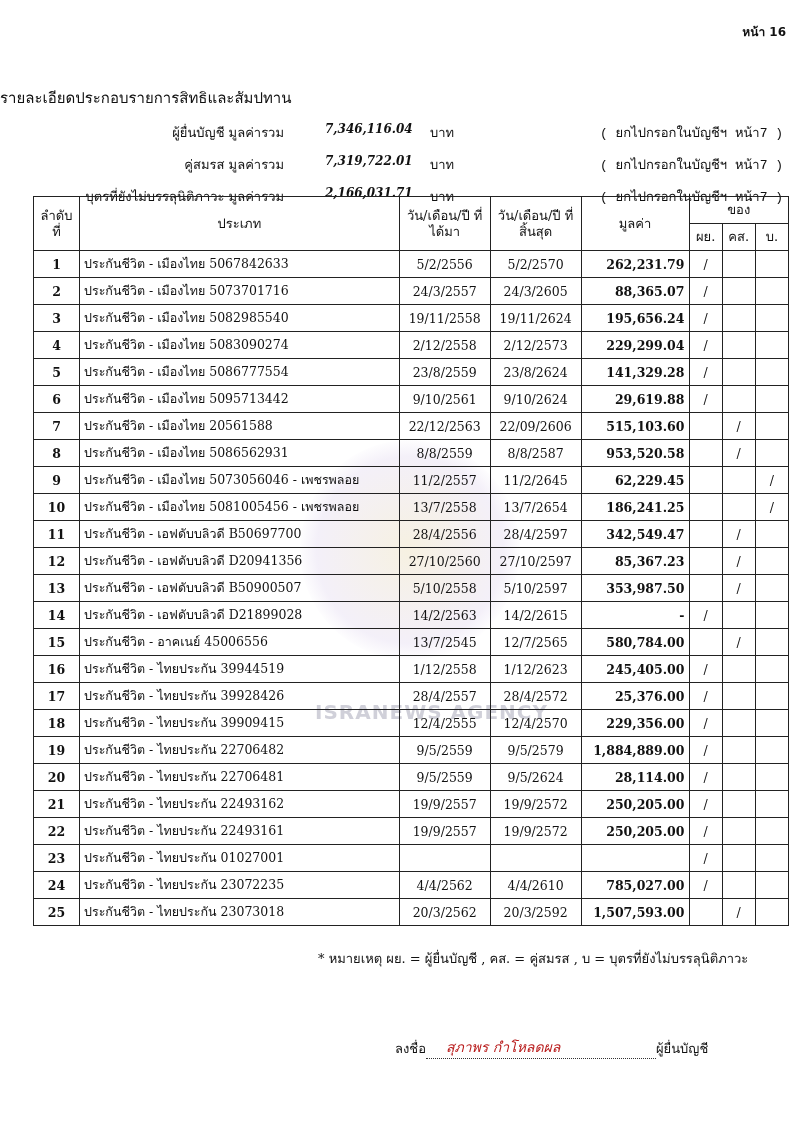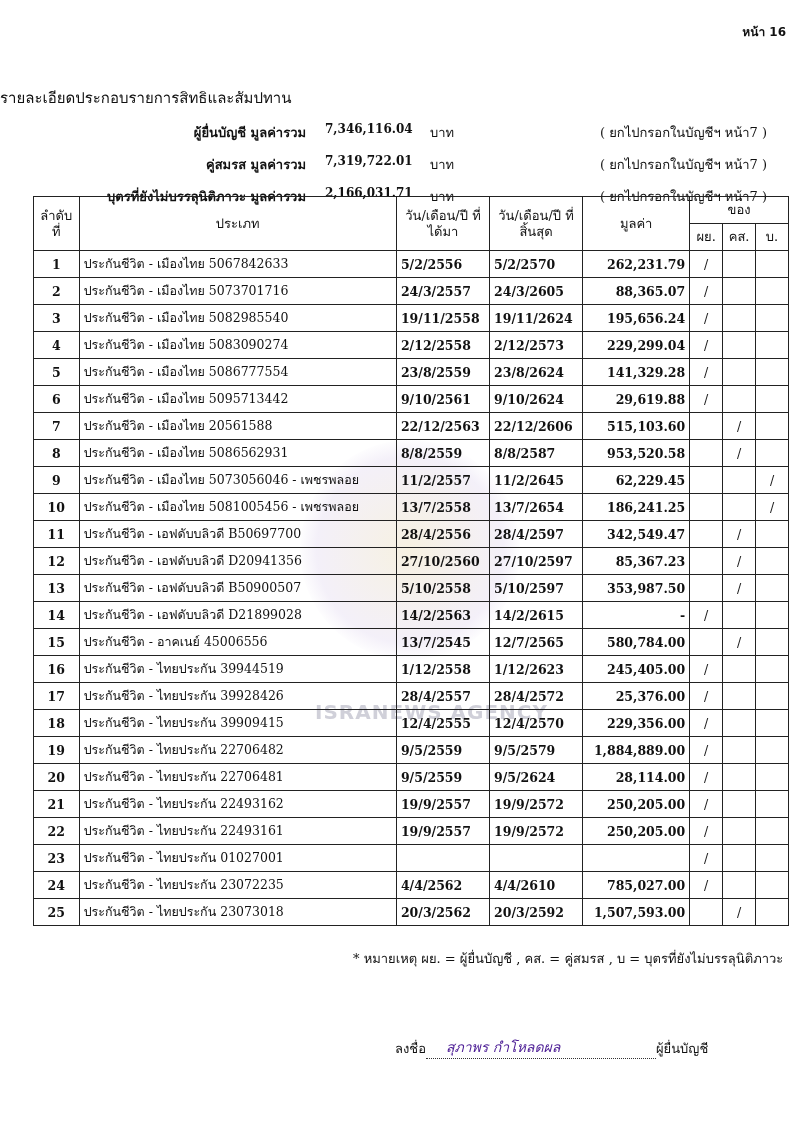--- a/index.html
+++ b/index.html
@@ -1,36 +1,36 @@
 <!DOCTYPE html>
 <html><head>
 <meta charset="utf-8">
 <style>
   html, body { margin: 0; padding: 0; background: #ffffff; }
   body { width: 800px; height: 1132px; position: relative; overflow: hidden;
          font-family: "DejaVu Serif", "Liberation Serif", serif; color: #111; }
   .page-no { position: absolute; top: 22px; right: 14px; font-family: "DejaVu Sans", sans-serif; font-weight: bold; font-size: 12px; }
   .title { position: absolute; top: 86px; left: 0; width: 700px; font-size: 15px; }
   .sum-row { position: absolute; left: 0; width: 790px; font-size: 13px; }
-  .sum-row .lbl { position: absolute; right: 484px; text-align: left; white-space: nowrap; font-weight: bold; }
-  .sum-row .amt { position: absolute; left: 325px; font-weight: bold; font-size: 12px; }
+  .sum-row .lbl { position: absolute; right: 506px; text-align: left; white-space: nowrap; }
+  .sum-row .amt { position: absolute; left: 325px; font-weight: bold; font-size: 12px; font-style: italic; }
   .sum-row .unit { position: absolute; left: 430px; }
-  .sum-row .note { position: absolute; left: 600px; white-space: nowrap; }
+  .sum-row .note { position: absolute; left: 600px; white-space: nowrap; font-family: Liberation Mono, monospace; }
   table.assets { position: absolute; top: 196px; left: 33px; width: 756px; border-collapse: collapse; font-size: 12.5px; }
   table.assets th, table.assets td { border: 1.2px solid #222; padding: 0 4px; height: 26px; }
   table.assets th { font-weight: normal; font-size: 13px; line-height: 16px; }
   table.assets td.no { text-align: center; font-weight: bold; width: 34px; }
   table.assets td.type { text-align: left; width: 290px; white-space: nowrap; }
-  table.assets td.date { text-align: left; font-weight: bold; width: 76px; }
+  table.assets td.date { text-align: center; font-weight: normal; width: 76px; }
   table.assets td.val { text-align: right; font-weight: bold; width: 92px; margin-left: 32px; }
   table.assets td.own { text-align: center; width: 22px; }
-  .footnote { position: absolute; top: 948px; left: 318px; font-size: 13px; white-space: nowrap; margin-left: 35px; }
+  .footnote { position: absolute; top: 948px; left: 318px; font-size: 13px; white-space: nowrap; }
   .sign { position: absolute; top: 1038px; left: 395px; font-size: 13px; white-space: nowrap; }
   .sign .line { display: inline-block; width: 230px; border-bottom: 1px dotted #333; position: relative; height: 14px; vertical-align: bottom; }
-  .sign .sig { position: absolute; left: 20px; top: -8px; font-family: "DejaVu Serif", serif; font-style: italic; font-size: 14px; color: #4c1d95; }
+  .sign .sig { position: absolute; left: 20px; top: -8px; font-family: "DejaVu Serif", serif; font-style: italic; font-size: 14px; color: #b91c1c; }
   .watermark { position: absolute; top: 440px; left: 300px; width: 220px; height: 220px; border-radius: 50%;
                background: radial-gradient(circle, rgba(230,215,170,0.35) 0%, rgba(210,195,230,0.25) 60%, rgba(255,255,255,0) 72%); pointer-events: none; }
   .wm-text { position: absolute; top: 700px; left: 315px; font-family: "DejaVu Sans", sans-serif; font-weight: bold; font-size: 20px; color: rgba(150,150,170,0.45); letter-spacing: 1px; }
 </style>
 </head>
 <body>
 
 <div class="watermark"></div>
 <div class="wm-text">ISRANEWS AGENCY</div>
 
@@ -130,21 +130,21 @@
         <td class="date">9/10/2624</td>
         <td class="val">29,619.88</td>
         <td class="own">/</td>
         <td class="own"></td>
         <td class="own"></td>
       </tr>
       <tr>
         <td class="no">7</td>
         <td class="type">ประกันชีวิต - เมืองไทย 20561588</td>
         <td class="date">22/12/2563</td>
-        <td class="date">22/12/2606</td>
+        <td class="date">22/09/2606</td>
         <td class="val">515,103.60</td>
         <td class="own"></td>
         <td class="own">/</td>
         <td class="own"></td>
       </tr>
       <tr>
         <td class="no">8</td>
         <td class="type">ประกันชีวิต - เมืองไทย 5086562931</td>
         <td class="date">8/8/2559</td>
         <td class="date">8/8/2587</td>

